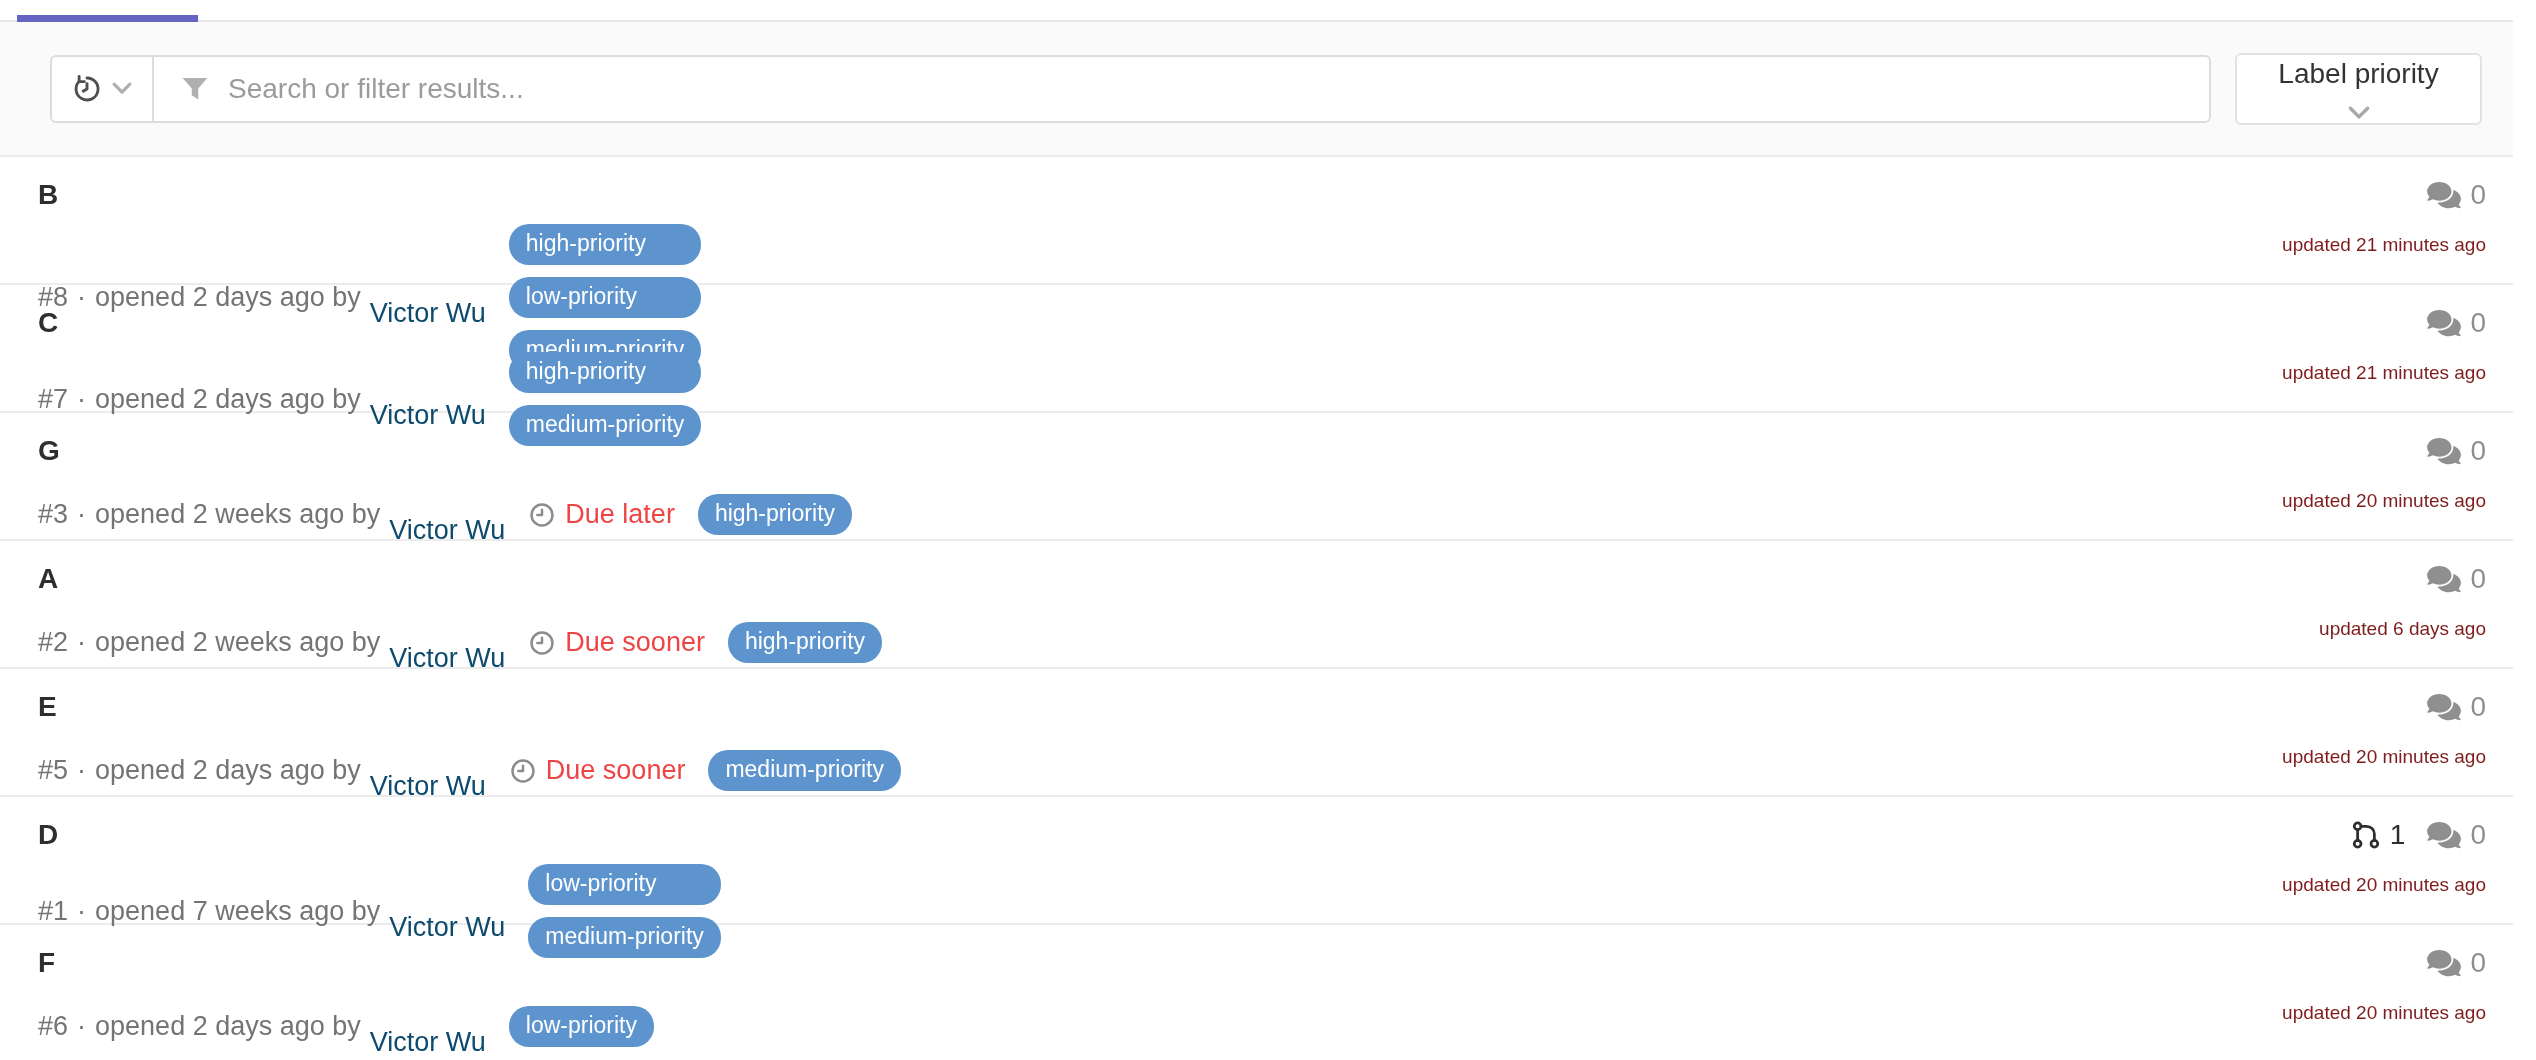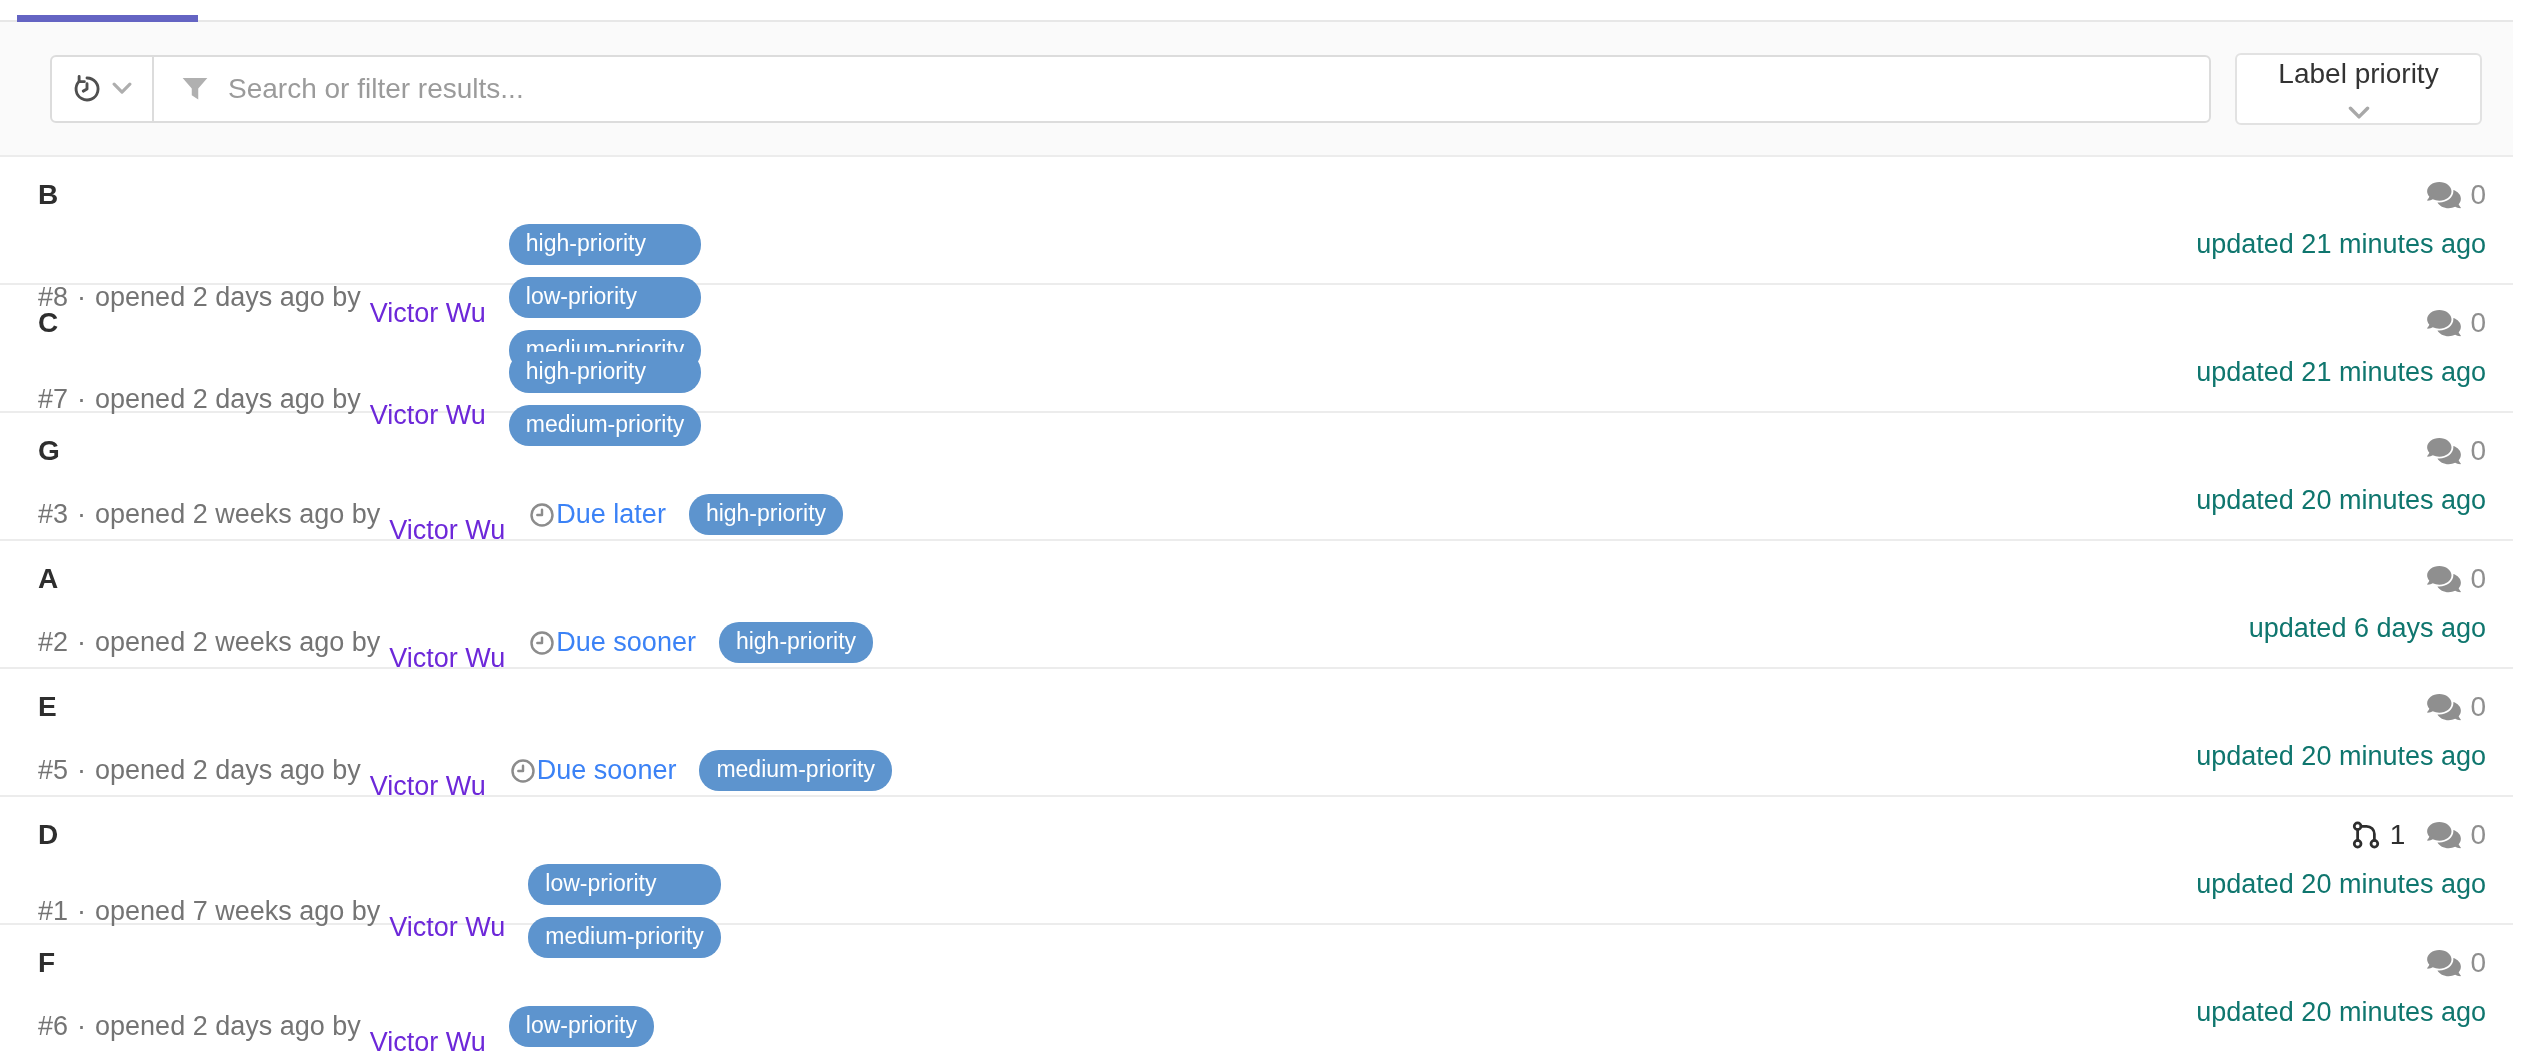--- a/index.html
+++ b/index.html
@@ -39,34 +39,34 @@
   .issue-list { list-style:none; margin:0; padding:0; width:2513px; }
   .issue-row {
     display:flex; justify-content:space-between; align-items:flex-start;
     height:128px; box-sizing:border-box; padding:20px 27px 0 38px;
     border-bottom:2px solid #ececec; background:#fff;
   }
   .issue-row:last-child { border-bottom:none; }
   .issue-main { display:flex; flex-direction:column; gap:11px; min-width:0; }
   .issue-title { font-size:28px; font-weight:bold; color:#2e2e2e; line-height:36px; text-decoration:none; }
   .issue-meta { display:flex; align-items:center; font-size:27px; color:#747474; line-height:37px; gap:9px; white-space:nowrap; }
-  .author { color:#6d28d9; text-decoration:none;margin-top:32px; }
-  .due { display:inline-flex; align-items:center; color:#3b82f6; margin-left:14px; }
+  .author { color:#0c4a6e; text-decoration:none;margin-top:32px; }
+  .due { display:inline-flex; align-items:center; gap:9px; color:#ef4444; margin-left:14px; }
   .due .clock { color:#8c8c8c; display:inline-flex; }
   .labels { display:inline-flex; gap:12px; margin-left:14px;flex-direction:column; }
   .label-pill {
     background:var(--label-blue,#5d94ce); color:#fff; font-size:23px; line-height:1;
     padding:8px 17px 10px; border-radius:20px; cursor:pointer;
   }
   .issue-side { display:flex; flex-direction:column; align-items:flex-end; gap:13px; flex:none; }
   .counts { display:flex; align-items:center; gap:22px; line-height:36px; }
   .count-item { display:inline-flex; align-items:center; gap:9px; font-size:28px; }
   .comments { color:#8f8f8f; }
   .mr { color:#2e2e2e; }
-  .updated { font-size:27px; color:#0f766e; line-height:37px; }
+  .updated { font-size:19px; color:#7f1d1d; line-height:37px; }
   svg { display:block; }
 </style>
 </head>
 <body>
 
 <div class="page">
 
   <div class="tabbar">
     <div class="tab-underline"></div>
   </div>

